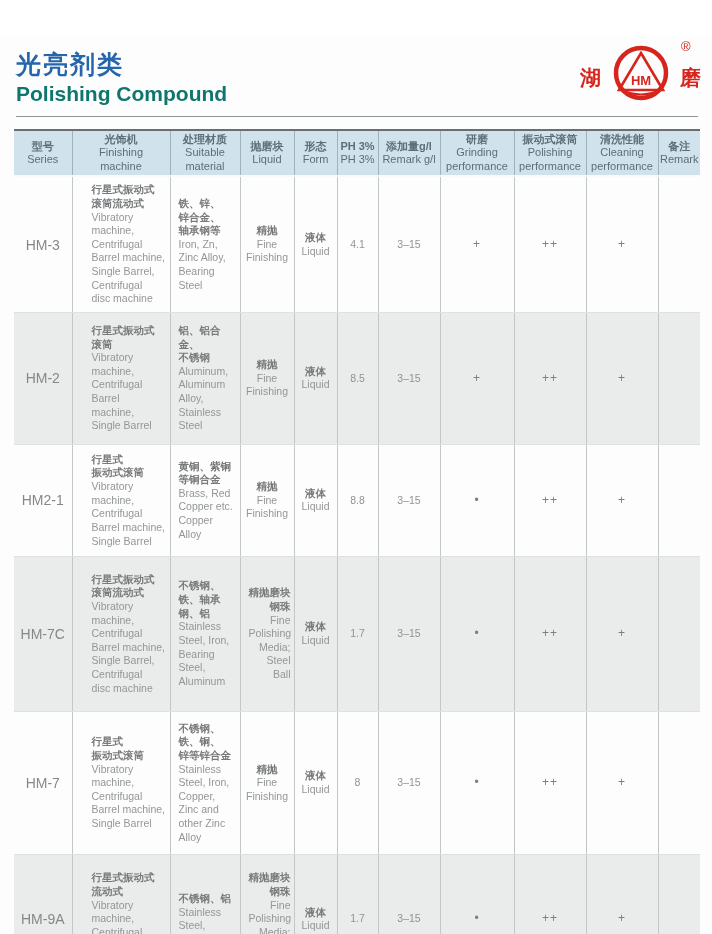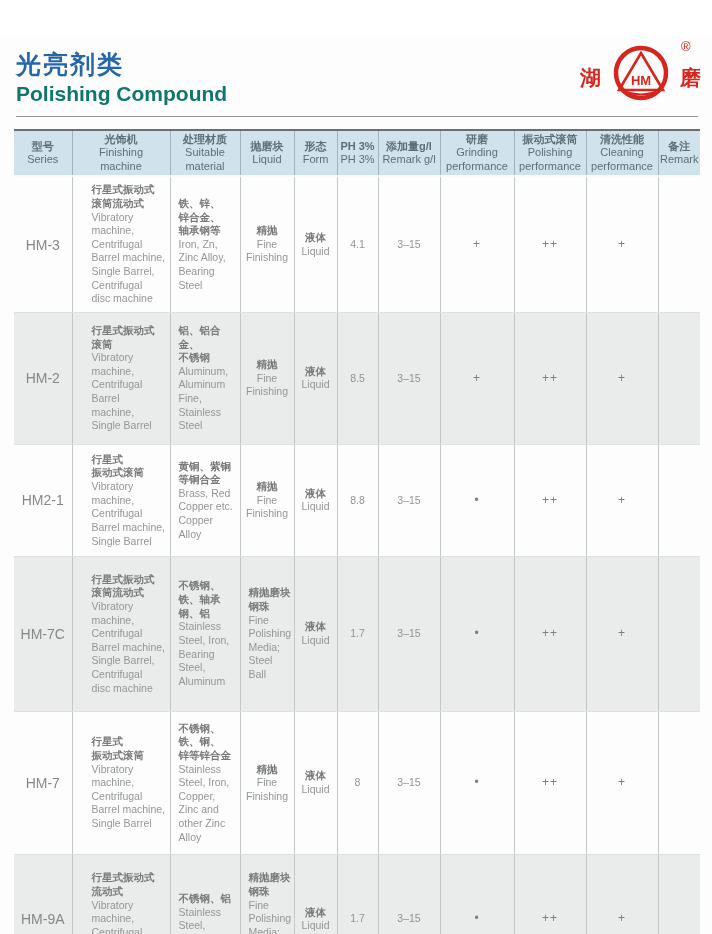--- a/index.html
+++ b/index.html
@@ -61,21 +61,21 @@
   tbody tr.r3 { height:112px; }
   tbody tr.r4 { height:155px; }
   tbody tr.r5 { height:143px; }
   tbody tr.r6 { height:130px; }
   .zh, .en { white-space:pre-line; }
   tbody .zh { font-weight:bold; color:#77797a; }
   tbody .en { color:#939697; }
   td.cell-series { font-size:14px; color:#85888a; }
   td.cell-machine { text-align:left; padding-left:19px; }
   td.cell-material { text-align:left; padding-left:8px; }
-  td.media-left { text-align:left; padding-left:8px; }
+  td.media-left { text-align:right; padding-left:8px; }
   td.cell-mark { font-size:12px; color:#7c7f80; letter-spacing:1px; }
 </style>
 </head>
 <body>
 
 <div class="page">
 
   <div class="head">
     <div class="title-zh">光亮剂类</div>
     <div class="title-en">Polishing Compound</div>
@@ -208,21 +208,21 @@
             <div class="en">Vibratory machine,
 Centrifugal Barrel
 machine,
 Single Barrel</div>
           </td>
         <td class="cell-material">
             <div class="zh">铝、铝合金、
 不锈钢</div>
             <div class="en">Aluminum,
 Aluminum
-Fine,
+Alloy,
 Stainless
 Steel</div>
           </td>
         <td>
             <div class="zh">精抛</div>
             <div class="en">Fine
 Finishing</div>
           </td>
         <td>
             <div class="zh">液体</div>

